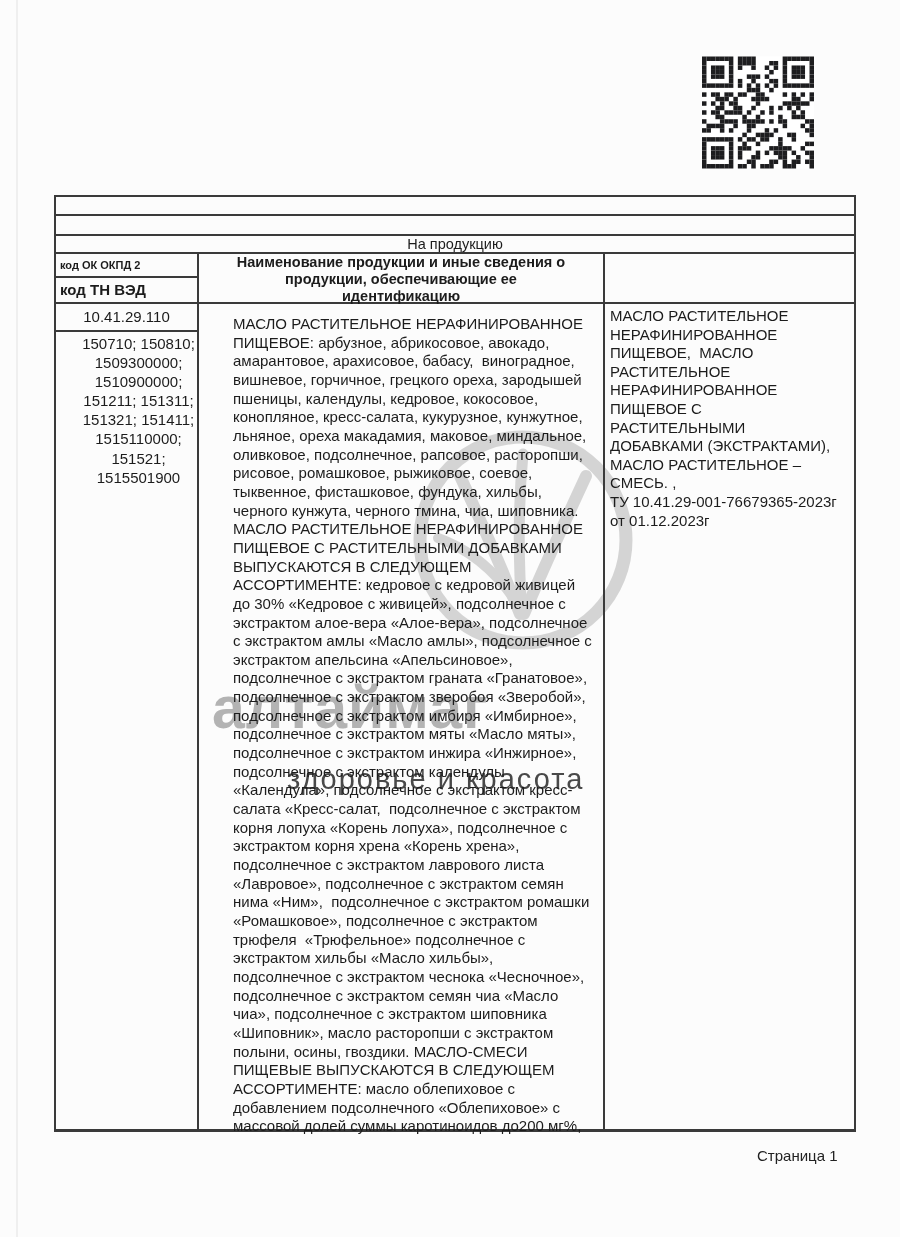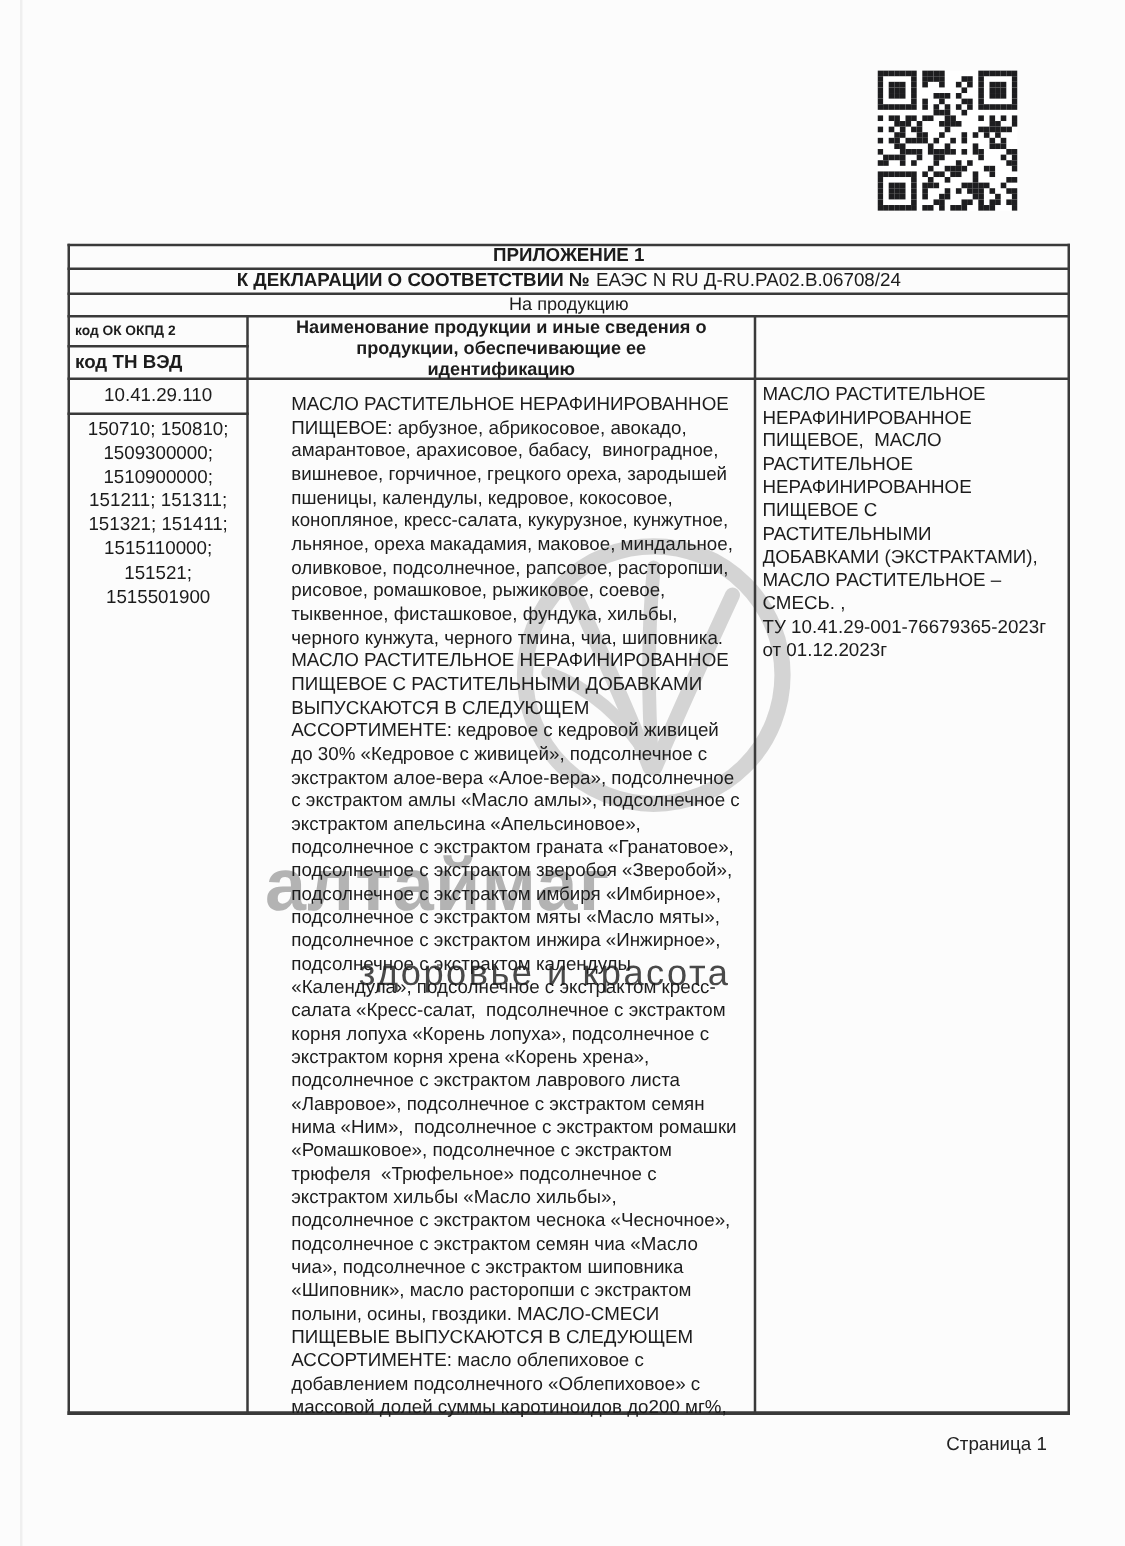--- a/index.html
+++ b/index.html
@@ -33,21 +33,21 @@
   .b{font-weight:bold;}
   .title-row{left:0;top:1px;width:802px;height:18px;line-height:18px;font-size:15px;}
   .subtitle-row{left:0;top:21px;width:802px;height:18px;line-height:18px;font-size:15px;}
   .subtitle-row .b{margin-right:5px;}
   .naprod-row{left:0;top:41px;width:802px;height:16px;line-height:16px;font-size:14.5px;}
   .hdr1a{left:6px;top:60px;width:137px;height:21px;line-height:20px;font-size:11px;font-weight:bold;}
   .hdr1b{left:6px;top:84px;width:137px;height:24px;line-height:22px;font-size:15px;font-weight:bold;}
   .hdr2{left:145px;top:59px;width:404px;height:50px;font-size:14.5px;font-weight:bold;line-height:17.2px;white-space:pre-line;}
   .hdr3{left:551px;top:59px;width:249px;height:50px;font-size:14.5px;font-weight:bold;line-height:17.2px;white-space:pre-line;}
   .okpd{left:2px;top:112px;width:141px;height:22px;line-height:20px;font-size:15px;}
-  .tnved{left:2px;top:139px;width:141px;font-size:15px;line-height:19.1px;white-space:pre;}
+  .tnved{left:2px;top:139px;width:141px;font-size:15px;line-height:19.1px;white-space:pre;padding-left:12px;}
   .body2{left:148px;top:120px;width:400px;font-size:15px;line-height:18.65px;white-space:pre;margin-left:31px;}
   .body3{left:556px;top:112px;width:244px;font-size:15px;line-height:18.6px;white-space:pre;}
   
   .footer{position:absolute;left:757px;top:1147px;font-size:15px;line-height:18px;color:#222;}
   .qr{position:absolute;left:702px;top:56px;width:112px;height:113px;}
 </style>
 </head>
 <body>
 
 <div class="page">
@@ -378,22 +378,20 @@
     <div class="hl" style="left:0;top:19px;width:802px;"></div>
     <div class="hl" style="left:0;top:39px;width:802px;"></div>
     <div class="hl" style="left:0;top:57px;width:802px;"></div>
     <div class="hl" style="left:0;top:107px;width:802px;"></div>
     <div class="hl" style="left:0;top:81px;width:145px;"></div>
     <div class="hl" style="left:0;top:135px;width:145px;"></div>
 
     <div class="vl" style="left:143px;top:57px;height:880px;"></div>
     <div class="vl" style="left:549px;top:57px;height:880px;"></div>
 
-    <div class="cell center b title-row">ПРИЛОЖЕНИЕ 1</div>
-    <div class="cell center subtitle-row"><span class="b">К ДЕКЛАРАЦИИ О СООТВЕТСТВИИ №</span><span>ЕАЭС N RU Д-RU.РА02.В.06708/24</span></div>
     <div class="cell center naprod-row">На продукцию</div>
 
     <div class="cell hdr1a">код ОК ОКПД 2</div>
     <div class="cell hdr1b">код ТН ВЭД</div>
     <div class="cell center hdr2">Наименование продукции и иные сведения о
 продукции, обеспечивающие ее
 идентификацию</div>
 
     <div class="cell center okpd">10.41.29.110</div>
     <div class="cell center tnved">150710; 150810;

